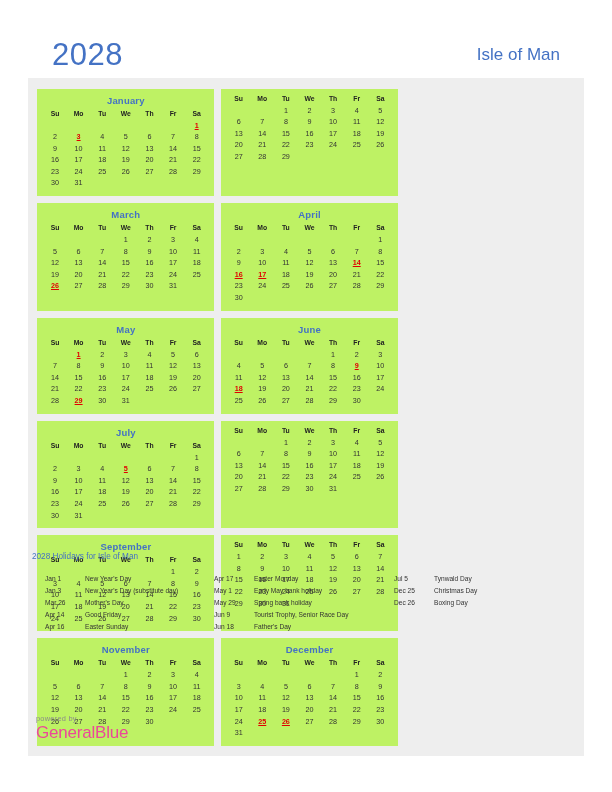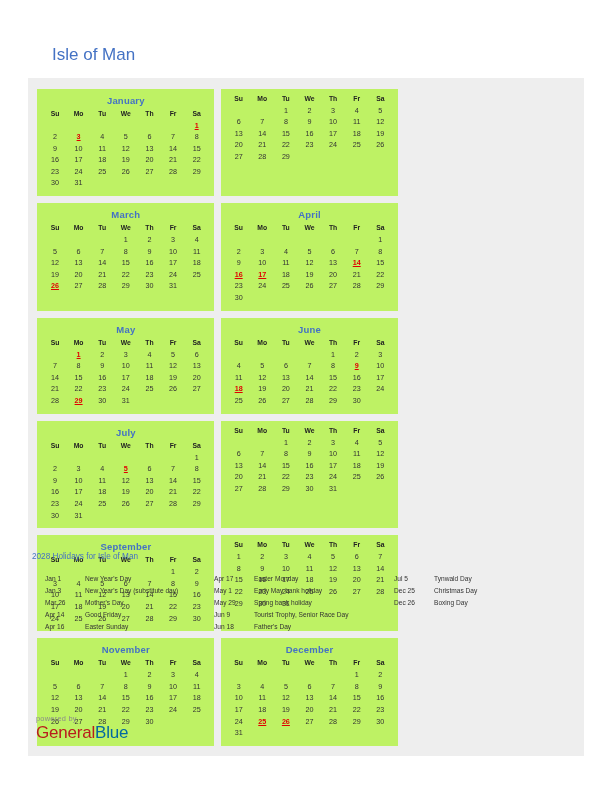--- a/index.html
+++ b/index.html
@@ -137,29 +137,30 @@
     color: #8a8a8a;
     font-size: 7.4px;
     letter-spacing: 0.25px;
     margin-bottom: 1px;
   }
   .brand {
     font-size: 17px;
     line-height: 1.05;
     letter-spacing: -0.2px;
   }
-  .brand .general { color: #b91c1c; }
-  .brand .blue { color: #0369a1; }
+  .brand .general { color: #ec4899; }
+  .brand .blue { color: #ec4899; }
 </style>
 </head>
 <body>
 
 <div id="page">
 
   <div class="header">
+    <div class="year-title">2028</div>
     <div class="country-title">Isle of Man</div>
   </div>
 
   <div class="cal-panel" id="cal-panel">
       <div class="month-card">
         <div class="month-name">January</div>
         <table class="month-grid">
           <thead>
             <tr>
               <th>Su</th>

